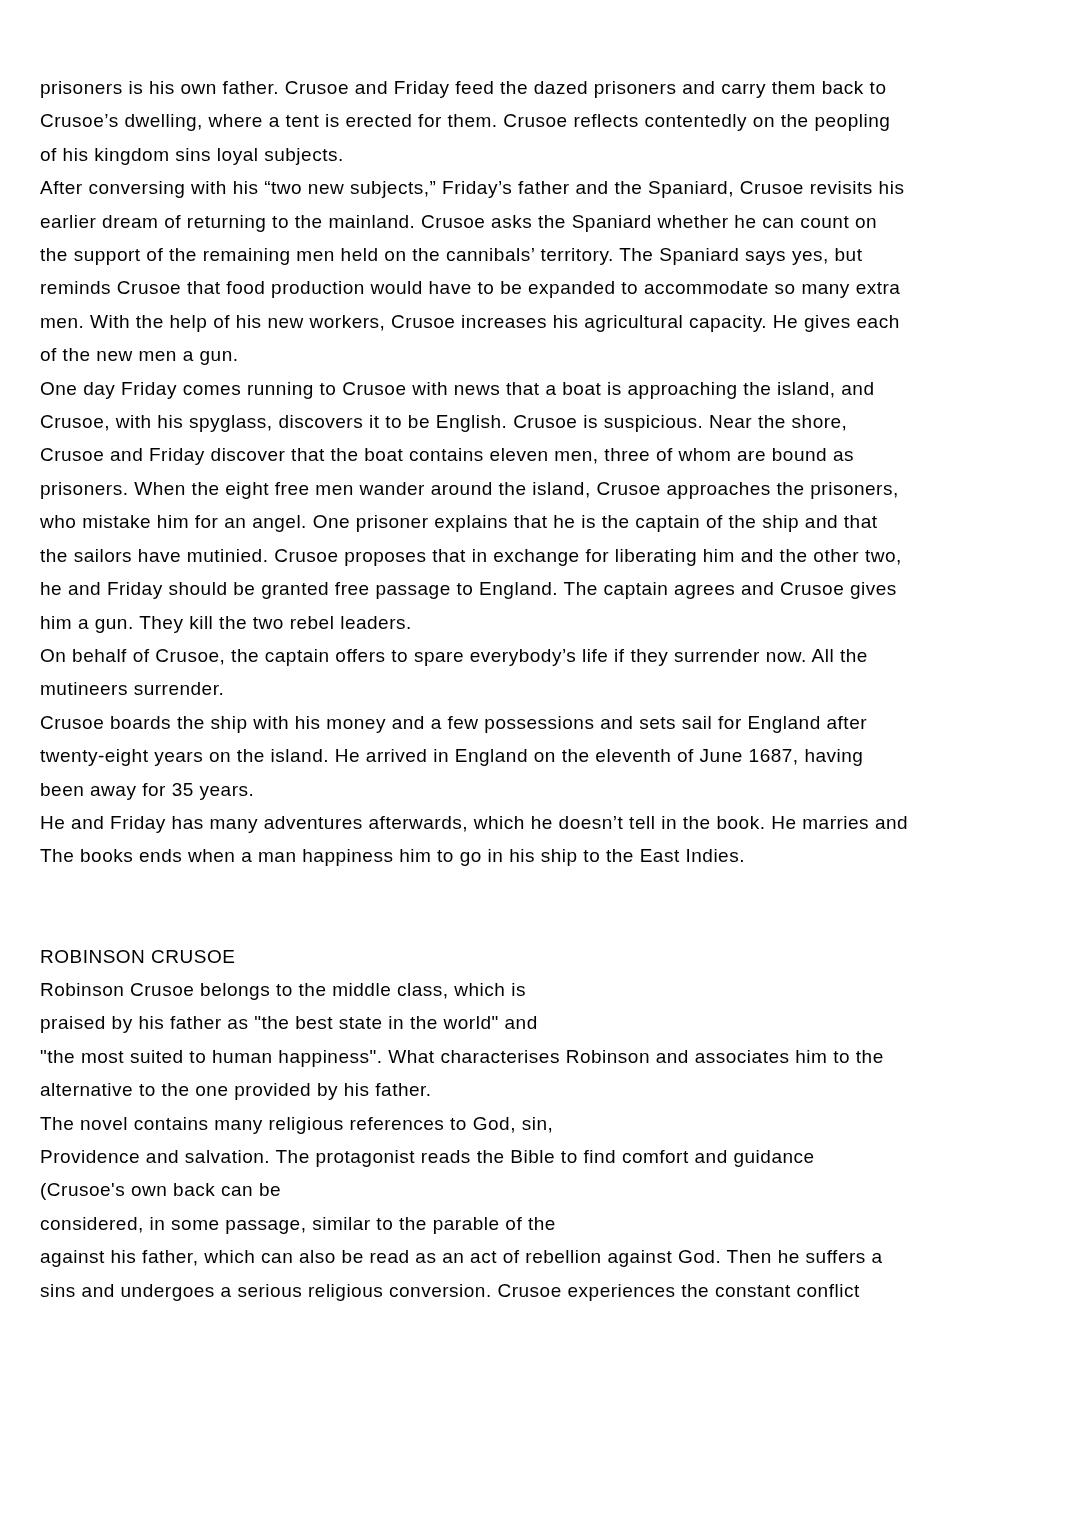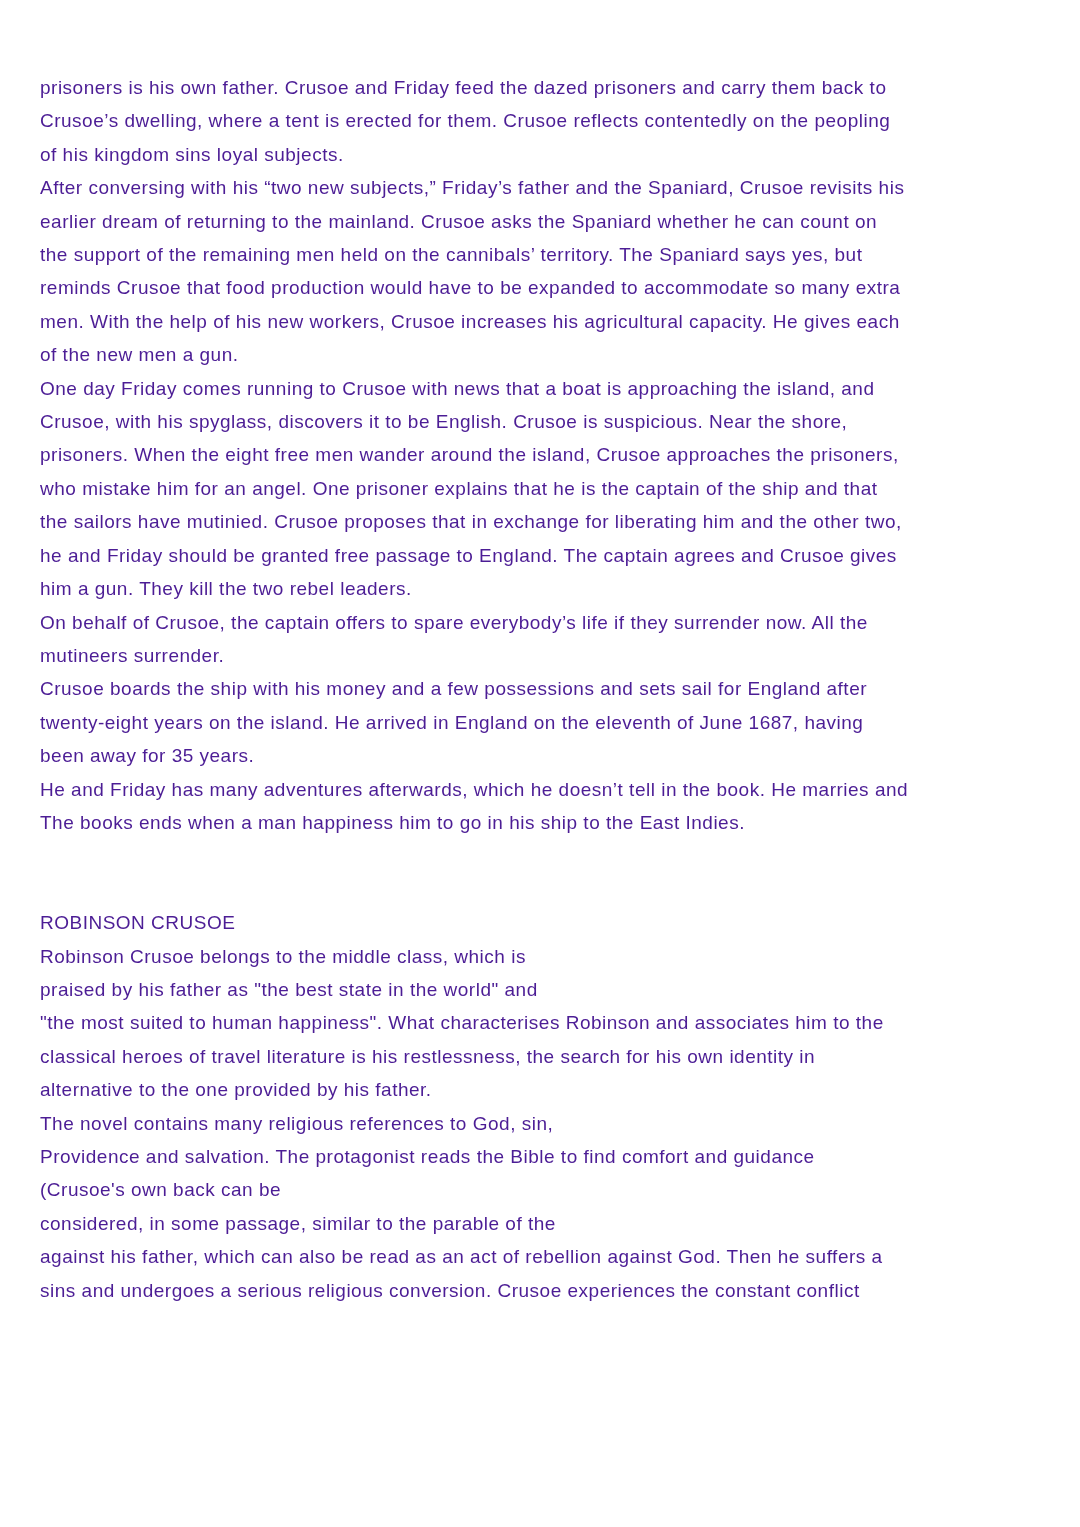--- a/index.html
+++ b/index.html
@@ -17,21 +17,21 @@
     width: 1080px;
     height: 1527px;
     background: #ffffff;
     box-sizing: border-box;
   }
   .doc-text {
     padding: 71px 40px 0 40px;
     font-size: 19px;
     line-height: 33.4px;
     letter-spacing: 0.5px;
-    color: #4c1d95;
+    color: #000000;
     -webkit-font-smoothing: antialiased;
   }
   .line {
     min-height: 33.4px;
     white-space: pre-wrap;
   }
 </style>
 </head>
 <body>
 
@@ -41,39 +41,39 @@
       <div class="line">Crusoe’s dwelling, where a tent is erected for them. Crusoe reflects contentedly on the peopling</div>
       <div class="line">of his kingdom sins loyal subjects.</div>
       <div class="line">After conversing with his “two new subjects,” Friday’s father and the Spaniard, Crusoe revisits his</div>
       <div class="line">earlier dream of returning to the mainland. Crusoe asks the Spaniard whether he can count on</div>
       <div class="line">the support of the remaining men held on the cannibals’ territory. The Spaniard says yes, but</div>
       <div class="line">reminds Crusoe that food production would have to be expanded to accommodate so many extra</div>
       <div class="line">men. With the help of his new workers, Crusoe increases his agricultural capacity. He gives each</div>
       <div class="line">of the new men a gun.</div>
       <div class="line">One day Friday comes running to Crusoe with news that a boat is approaching the island, and</div>
       <div class="line">Crusoe, with his spyglass, discovers it to be English. Crusoe is suspicious. Near the shore,</div>
+      <div class="line">Crusoe and Friday discover that the boat contains eleven men, three of whom are bound as</div>
       <div class="line">prisoners. When the eight free men wander around the island, Crusoe approaches the prisoners,</div>
       <div class="line">who mistake him for an angel. One prisoner explains that he is the captain of the ship and that</div>
       <div class="line">the sailors have mutinied. Crusoe proposes that in exchange for liberating him and the other two,</div>
       <div class="line">he and Friday should be granted free passage to England. The captain agrees and Crusoe gives</div>
       <div class="line">him a gun. They kill the two rebel leaders.</div>
       <div class="line">On behalf of Crusoe, the captain offers to spare everybody’s life if they surrender now. All the</div>
       <div class="line">mutineers surrender.</div>
       <div class="line">Crusoe boards the ship with his money and a few possessions and sets sail for England after</div>
       <div class="line">twenty-eight years on the island. He arrived in England on the eleventh of June 1687, having</div>
       <div class="line">been away for 35 years.</div>
       <div class="line">He and Friday has many adventures afterwards, which he doesn’t tell in the book. He marries and</div>
       <div class="line">The books ends when a man happiness him to go in his ship to the East Indies.</div>
       <div class="line"></div>
       <div class="line"></div>
       <div class="line">ROBINSON CRUSOE</div>
       <div class="line">Robinson Crusoe belongs to the middle class, which is</div>
       <div class="line">praised by his father as "the best state in the world" and</div>
       <div class="line">"the most suited to human happiness". What characterises Robinson and associates him to the</div>
-      <div class="line">classical heroes of travel literature is his restlessness, the search for his own identity in</div>
       <div class="line">alternative to the one provided by his father.</div>
       <div class="line">The novel contains many religious references to God, sin,</div>
       <div class="line">Providence and salvation. The protagonist reads the Bible to find comfort and guidance</div>
       <div class="line">(Crusoe's own back can be</div>
       <div class="line">considered, in some passage, similar to the parable of the</div>
       <div class="line">against his father, which can also be read as an act of rebellion against God. Then he suffers a</div>
       <div class="line">sins and undergoes a serious religious conversion. Crusoe experiences the constant conflict</div>
     </div>
 </div>
 

